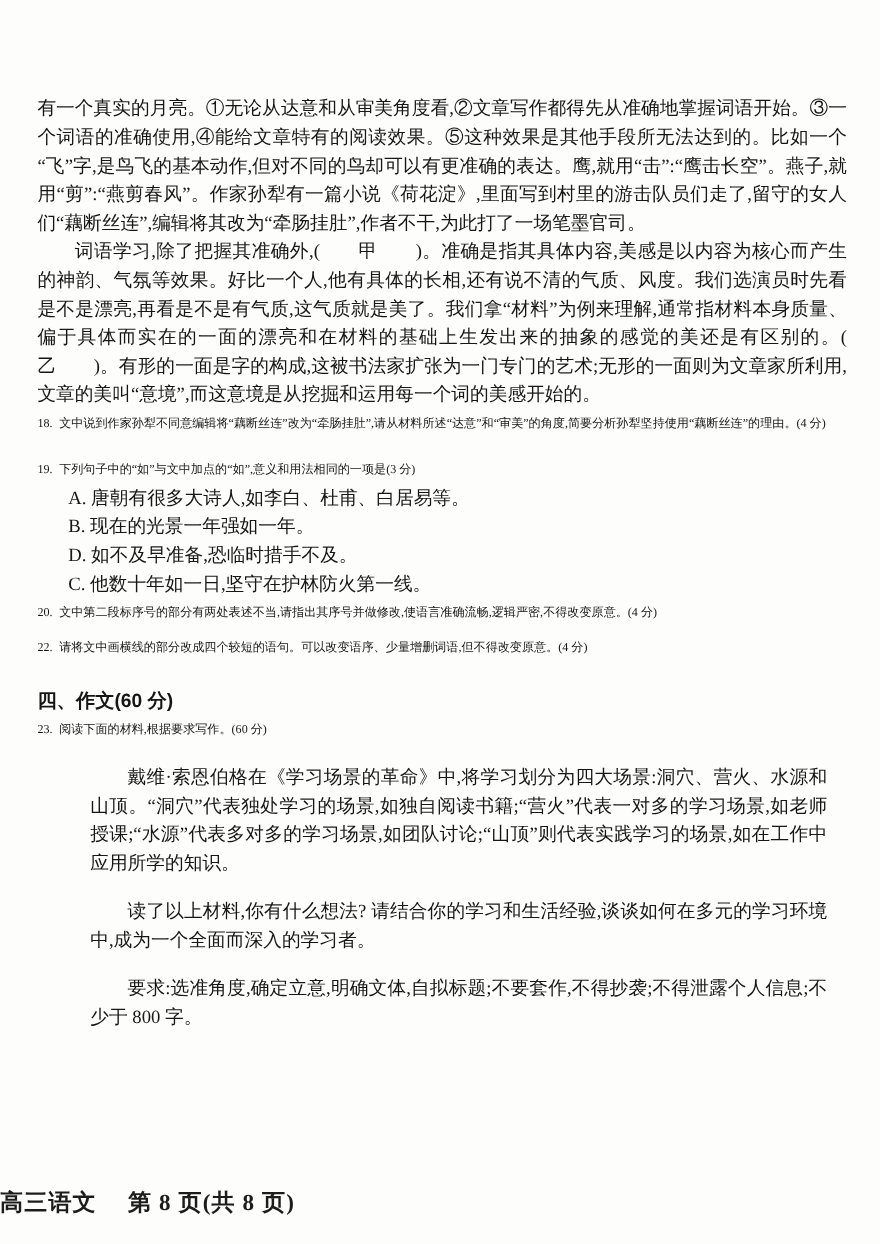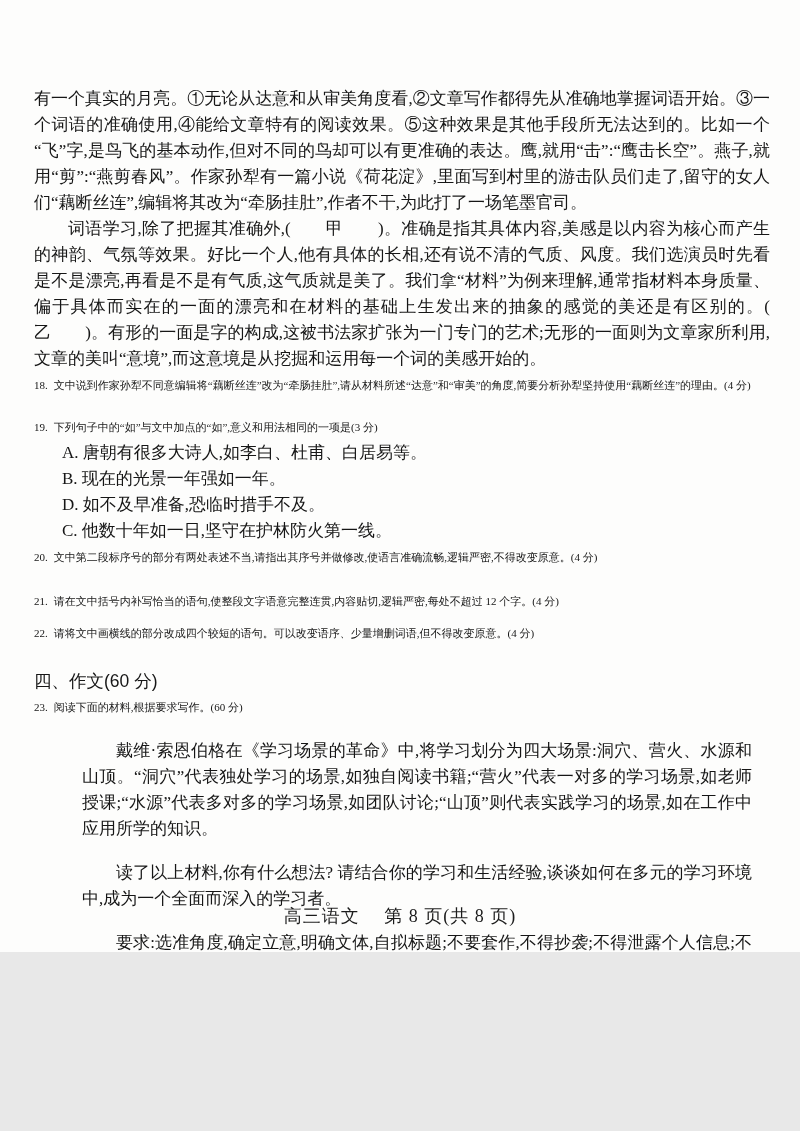--- a/index.html
+++ b/index.html
@@ -1,18 +1,18 @@
 <!DOCTYPE html>
 <html lang="zh"><head>
 <meta charset="utf-8">
 <style>
   html,body { margin:0; padding:0; background:#e8e8e8; }
   .sheet {
     position:relative;
-    width:800px; height:952px;
+    width:800px; height:1131px;
     margin:0 auto;
     background:#fdfdfc;
     color:#161616;
     font-family:"Liberation Serif","DejaVu Serif",serif;
     overflow:hidden;
   }
   .content {
     position:absolute;
     left:34px; top:86px;
     width:736px;
@@ -42,39 +42,38 @@
     line-height:26px;
     padding-left:28px;
     margin:0;
   }
   .gap16 { margin-top:16px; }
   .gap18 { margin-top:18px; }
   .gap22 { margin-top:6px; }
   .h4 {
     font-size:17.5px;
     line-height:26px;
-    font-weight:400;
+    font-weight:700;
     margin:22px 0 0 0;
     font-family:"Liberation Sans","DejaVu Sans",sans-serif;
   }
   .mat {
     font-size:17px;
     line-height:26px;
     text-align:justify;
     margin:18px;
     padding-left:30px;
     text-indent:2em;
   }
   .footer {
     position:absolute;
     left:0; right:0;
     bottom:24px;
-    text-align:center;
-    font-size:18px;
-    font-weight:400;
+    font-size:21px;
+    font-weight:700;
     letter-spacing:1px;
     color:#1c1c1c;
   }
 </style>
 </head>
 <body>
 
 <div class="sheet">
   <div class="content">
 
@@ -95,23 +94,20 @@
     </p>
     <p class="opt">A. 唐朝有很多大诗人,如李白、杜甫、白居易等。</p>
     <p class="opt">B. 现在的光景一年强如一年。</p>
     <p class="opt">D. 如不及早准备,恐临时措手不及。</p>
     <p class="opt">C. 他数十年如一日,坚守在护林防火第一线。</p>
 
     <p class="q">
       <span class="qno">20.</span><span>文中第二段标序号的部分有两处表述不当,请指出其序号并做修改,使语言准确流畅,逻辑严密,不得改变原意。(4 分)</span>
     </p>
 
-    <p class="q gap18">
-      <span class="qno">21.</span><span>请在文中括号内补写恰当的语句,使整段文字语意完整连贯,内容贴切,逻辑严密,每处不超过 12 个字。(4 分)</span>
-    </p>
 
     <p class="q gap22">
       <span class="qno">22.</span><span>请将文中画横线的部分改成四个较短的语句。可以改变语序、少量增删词语,但不得改变原意。(4 分)</span>
     </p>
 
     <p class="h4">四、作文(60 分)</p>
 
     <p class="q">
       <span class="qno">23.</span><span>阅读下面的材料,根据要求写作。(60 分)</span>
     </p>

